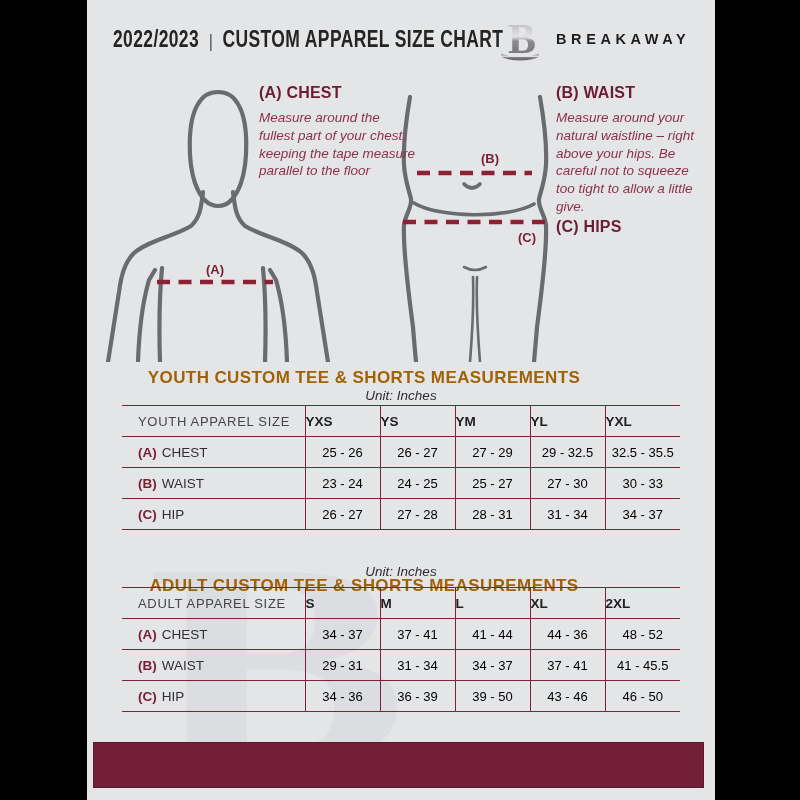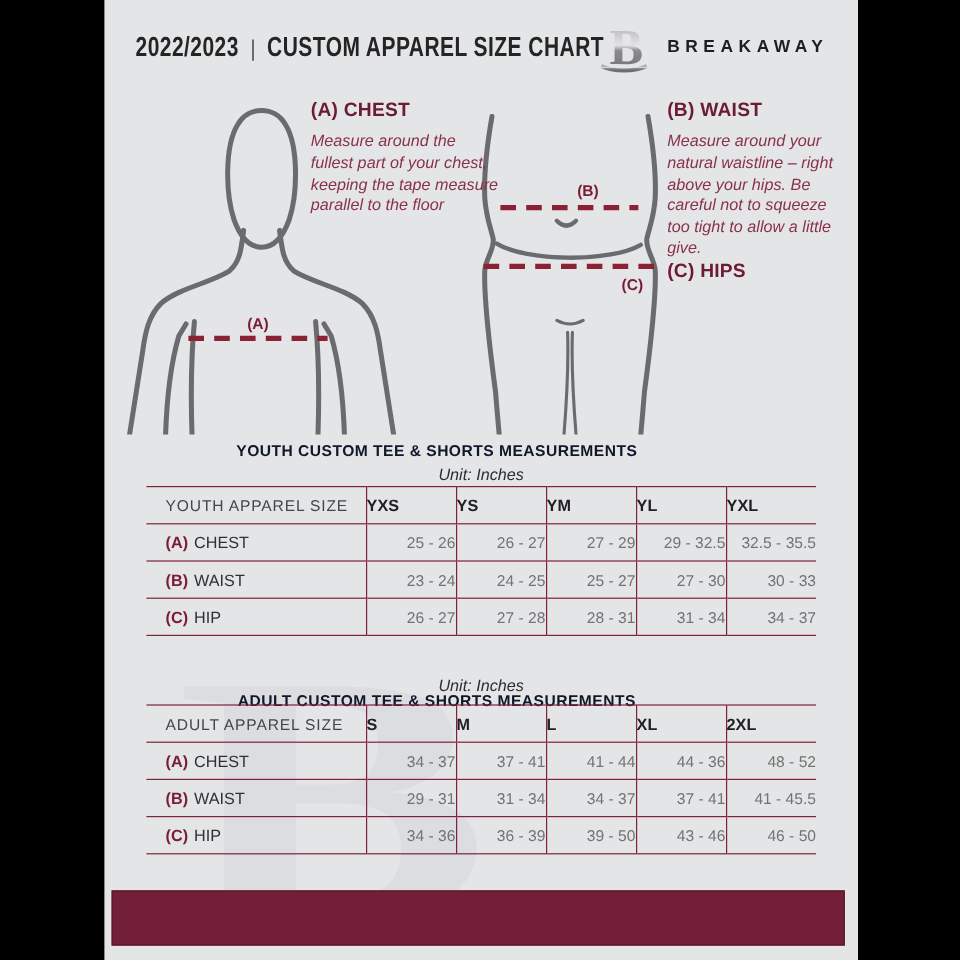--- a/index.html
+++ b/index.html
@@ -33,36 +33,36 @@
   .instr .instr-body { font-size:13.5px; font-style:italic; line-height:1.32; white-space:pre-line; }
   .instr-a { left:172px; top:84px; width:158px; }
   .instr-b { left:469px; top:84px; width:152px; }
   .instr-c { left:469px; top:218px; width:162px; }
 
   .fig { position:absolute; }
   .fig-left { left:8px; top:80px; }
   .fig-right { left:306px; top:95px; }
 
   
-  .sec-title { position:absolute; left:0; width:554px; text-align:center; font-weight:700; font-size:13px; color:#0f172a; letter-spacing:0.4px; }
+  .sec-title { position:absolute; left:0; width:554px; text-align:center; font-weight:700; font-size:17px; color:#a16207; letter-spacing:0.4px; }
   .sec-unit  { position:absolute; left:0; width:628px; text-align:center; font-style:italic; font-size:13.5px; color:#2d2d30; }
   .yt-title { top:368px; } .yt-unit { top:388px; }
   .ad-title { top:576px; } .ad-unit { top:564px; }
 
   
   table.size-table { position:absolute; left:35px; border-collapse:collapse; table-layout:fixed; width:558px; border-bottom:1.6px solid #7d2239; }
   .yt-table { top:405px; } .ad-table { top:587px; }
   .size-table tr { height:31px; border-top:1.6px solid #7d2239; }
   .size-table th, .size-table td { padding:0; vertical-align:middle; background:transparent; }
   .size-table th + th, .size-table td + td { border-left:1.6px solid #7d2239; }
   th.label-col { text-align:left; padding-left:16px; font-weight:400; font-size:13px; letter-spacing:0.7px; color:#454549; }
   th.size-col  { text-align:left; font-weight:700; font-size:13.5px; color:#212124; }
   td.row-label { text-align:left; padding-left:16px; font-size:13.5px; color:#303033; }
   td.row-label .pfx { font-weight:700; color:#7a1c33; margin-right:5px; }
-  td.val { text-align:right; font-size:13px; color:#737373; }
+  td.val { text-align:center; font-size:13px; color:#000000; }
 
   
   .footer-bar { position:absolute; left:6px; top:742px; width:611px; height:46px; background:#731f37; border:1px solid #5c1729; box-sizing:border-box; }
 
   .diag-label { font-weight:700; font-size:13px; fill:#7a1c33; font-family:"Liberation Sans",sans-serif; }
 </style>
 </head>
 <body>
 
 <div class="stage">

